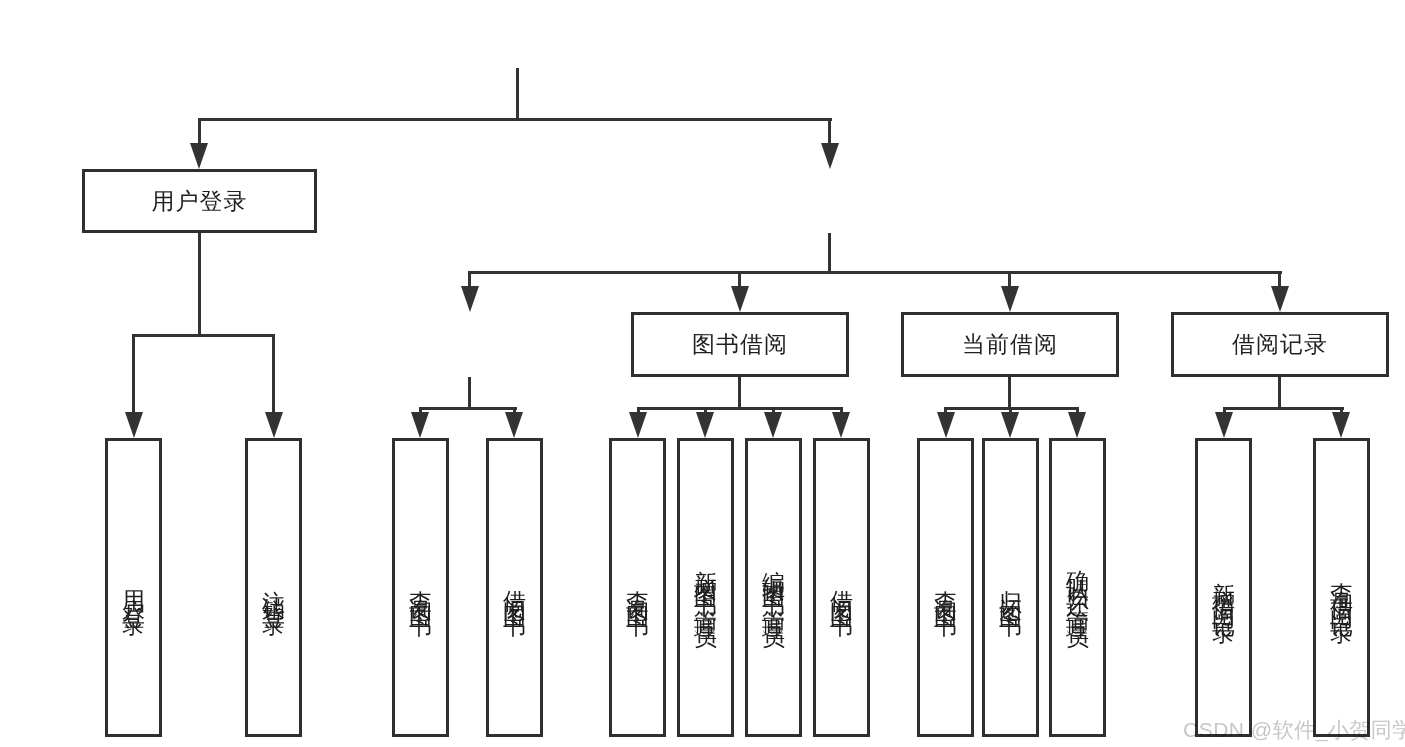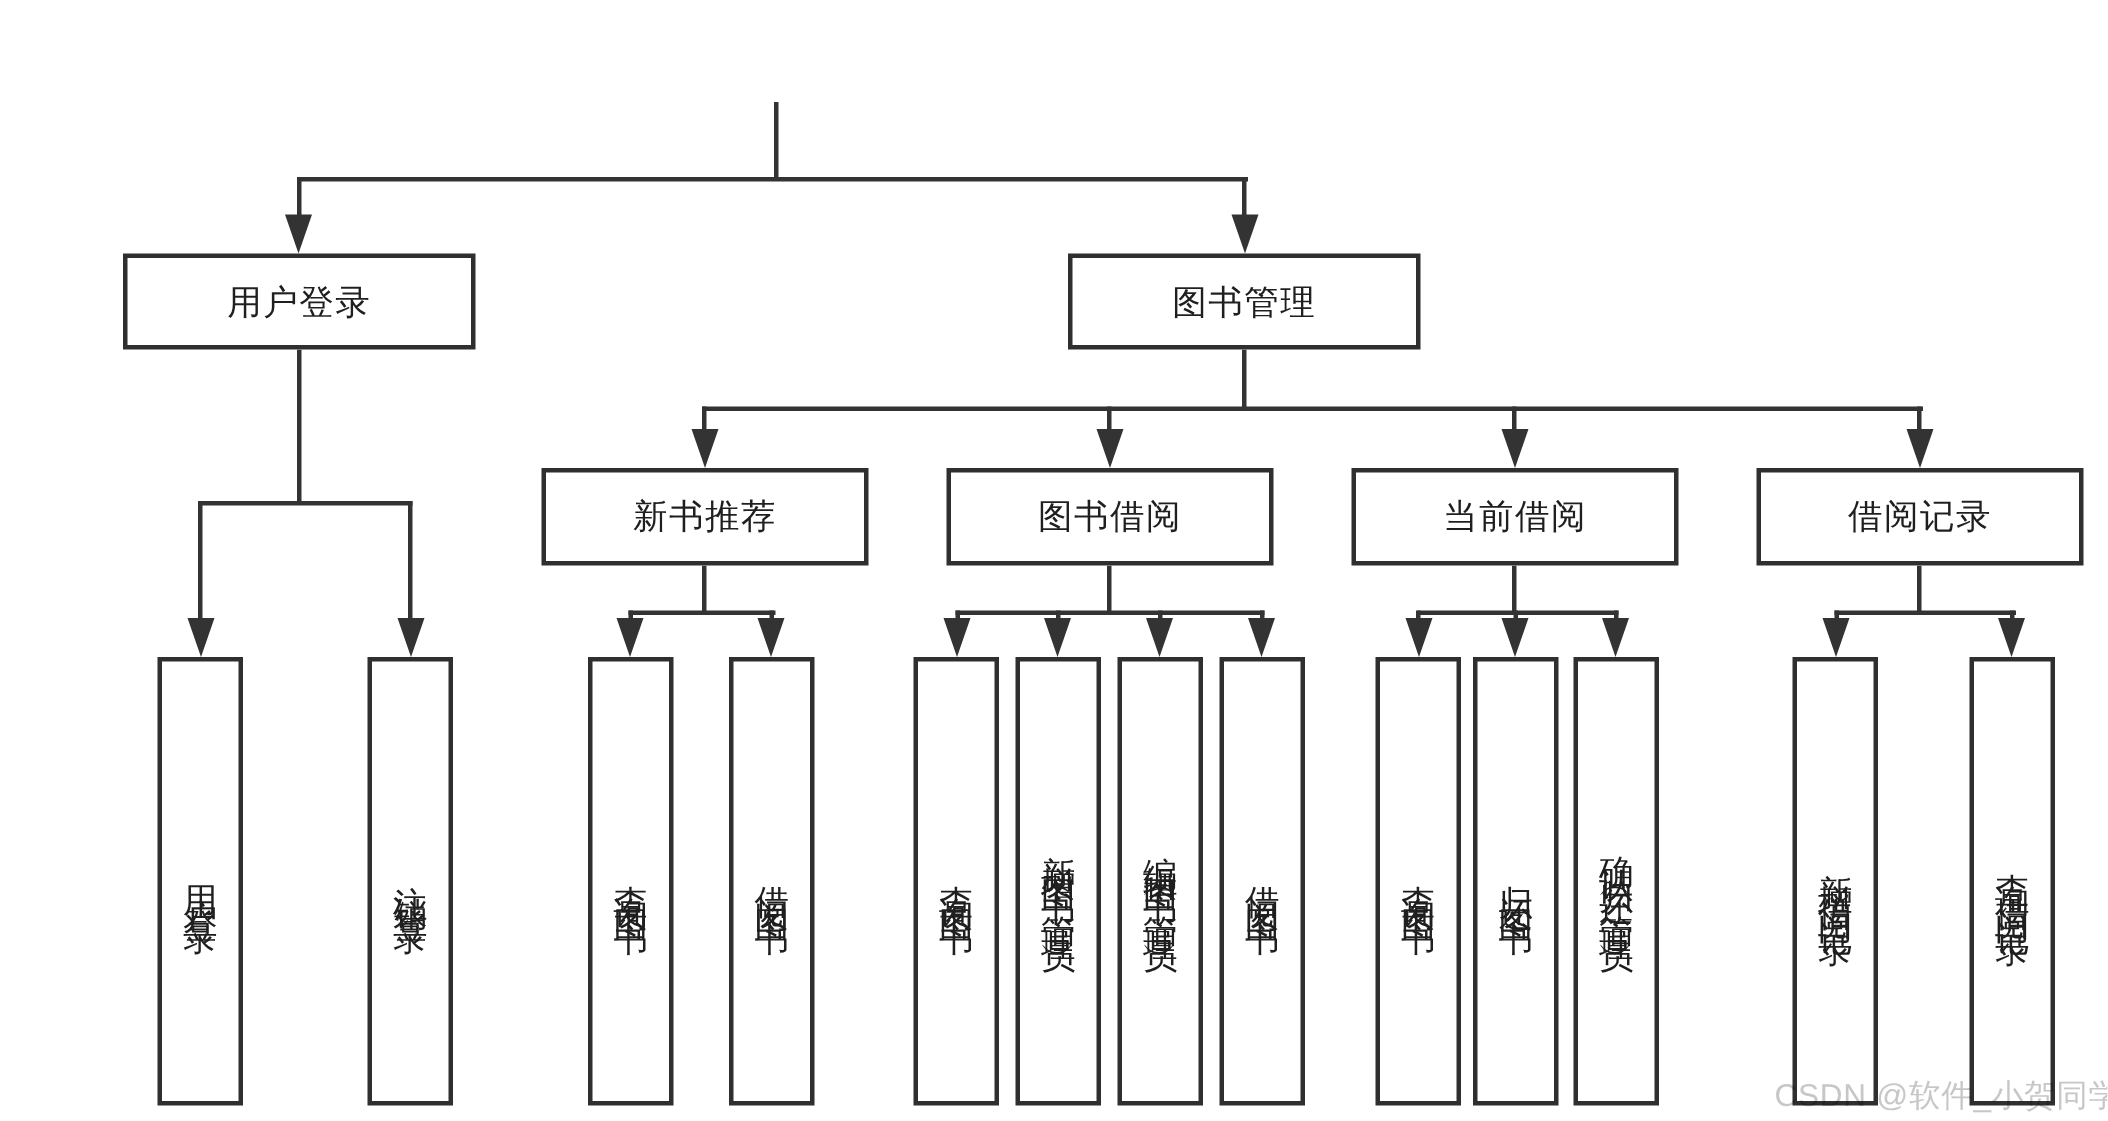--- a/index.html
+++ b/index.html
@@ -134,27 +134,21 @@
   <div class="ah" style="left:1068px; top:412px;"></div>
   <div class="v" style="left:1223px; top:407px; height:10px;"></div>
   <div class="ah" style="left:1215px; top:412px;"></div>
   <div class="v" style="left:1340px; top:407px; height:10px;"></div>
   <div class="ah" style="left:1332px; top:412px;"></div>
 
 
   <div class="node l2-box" style="left:82px;">
     <span>用户登录</span>
   </div>
-  <div class="node l2-box" style="left:712px;">
-    <span>图书管理</span>
-  </div>
 
-  <div class="node l3-box" style="left:361px;">
-    <span>新书推荐</span>
-  </div>
   <div class="node l3-box" style="left:901px;">
     <span>当前借阅</span>
   </div>
   <div class="node l3-box" style="left:631px;">
     <span>图书借阅</span>
   </div>
   <div class="node l3-box" style="left:1171px;">
     <span>借阅记录</span>
   </div>
 

